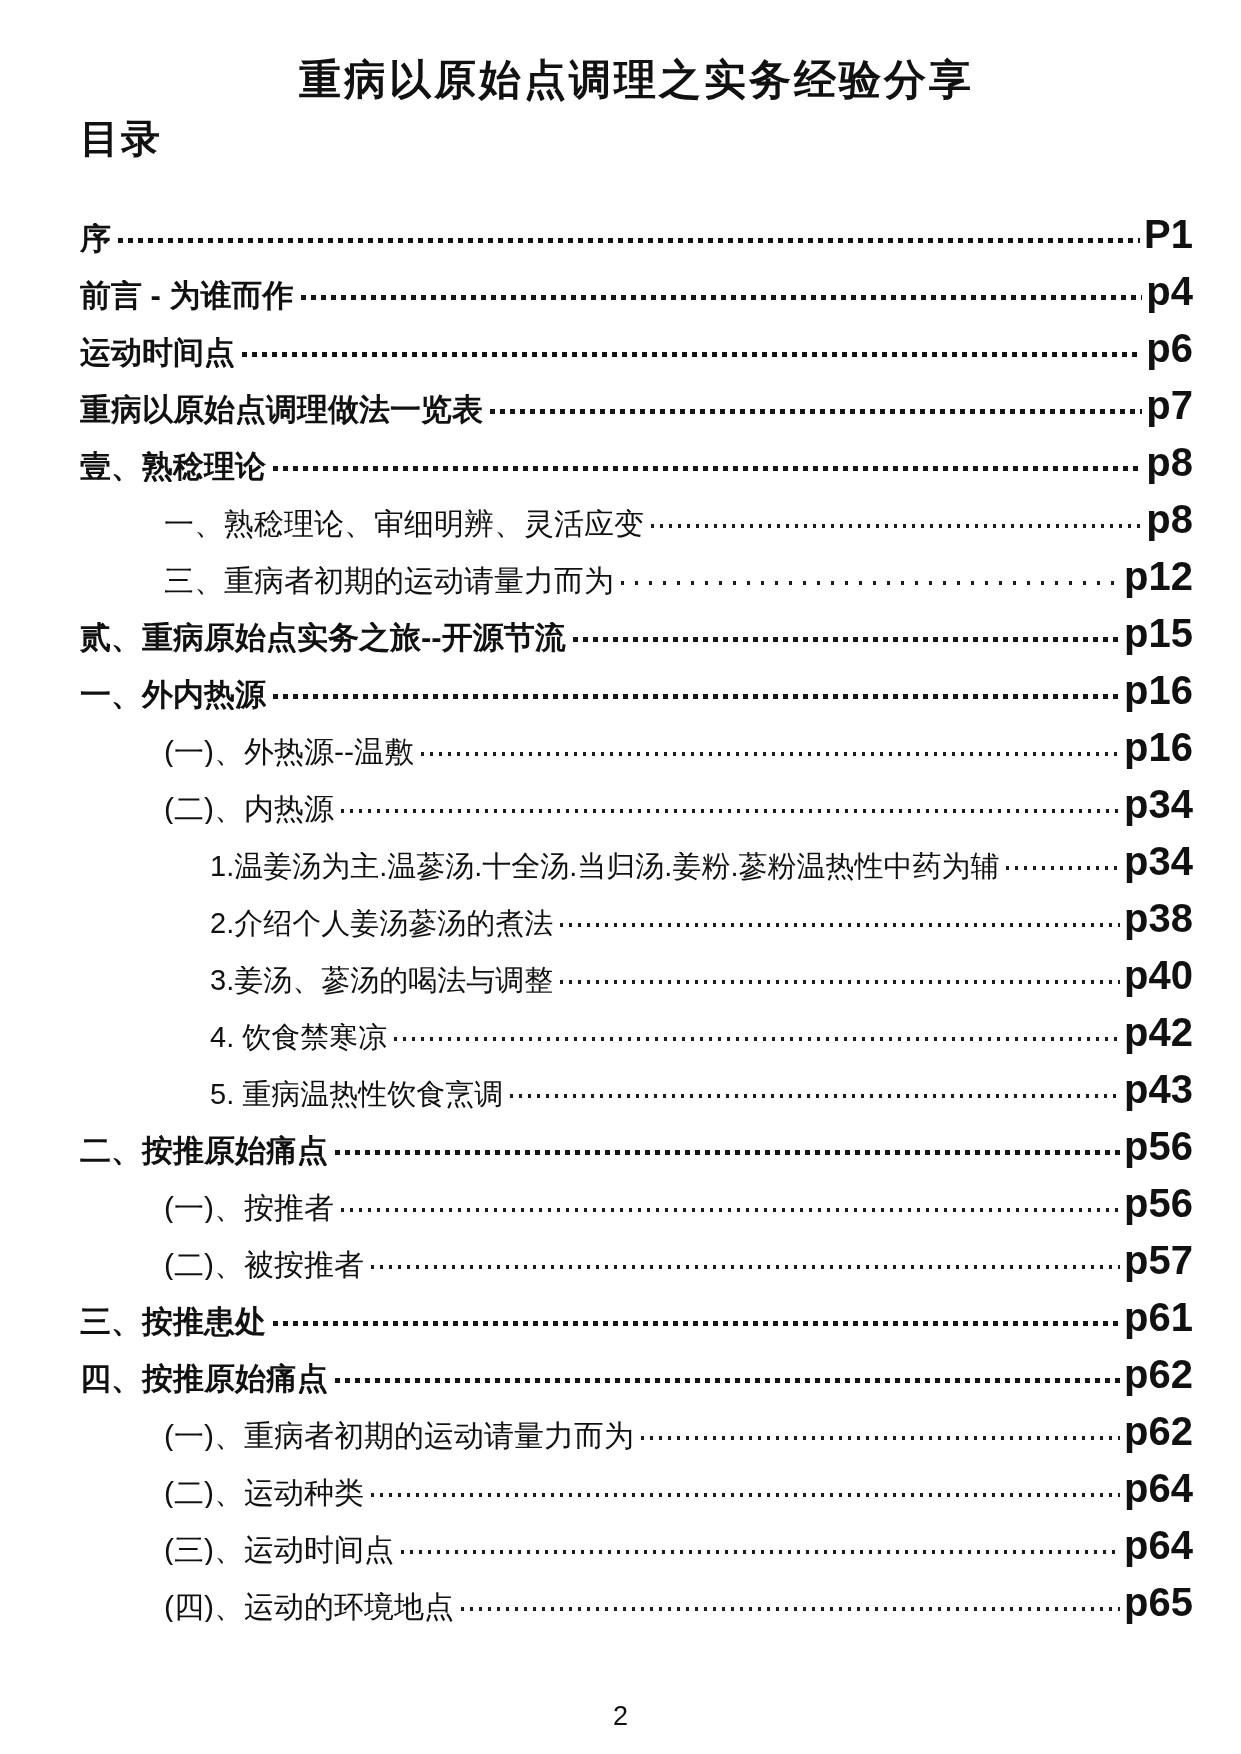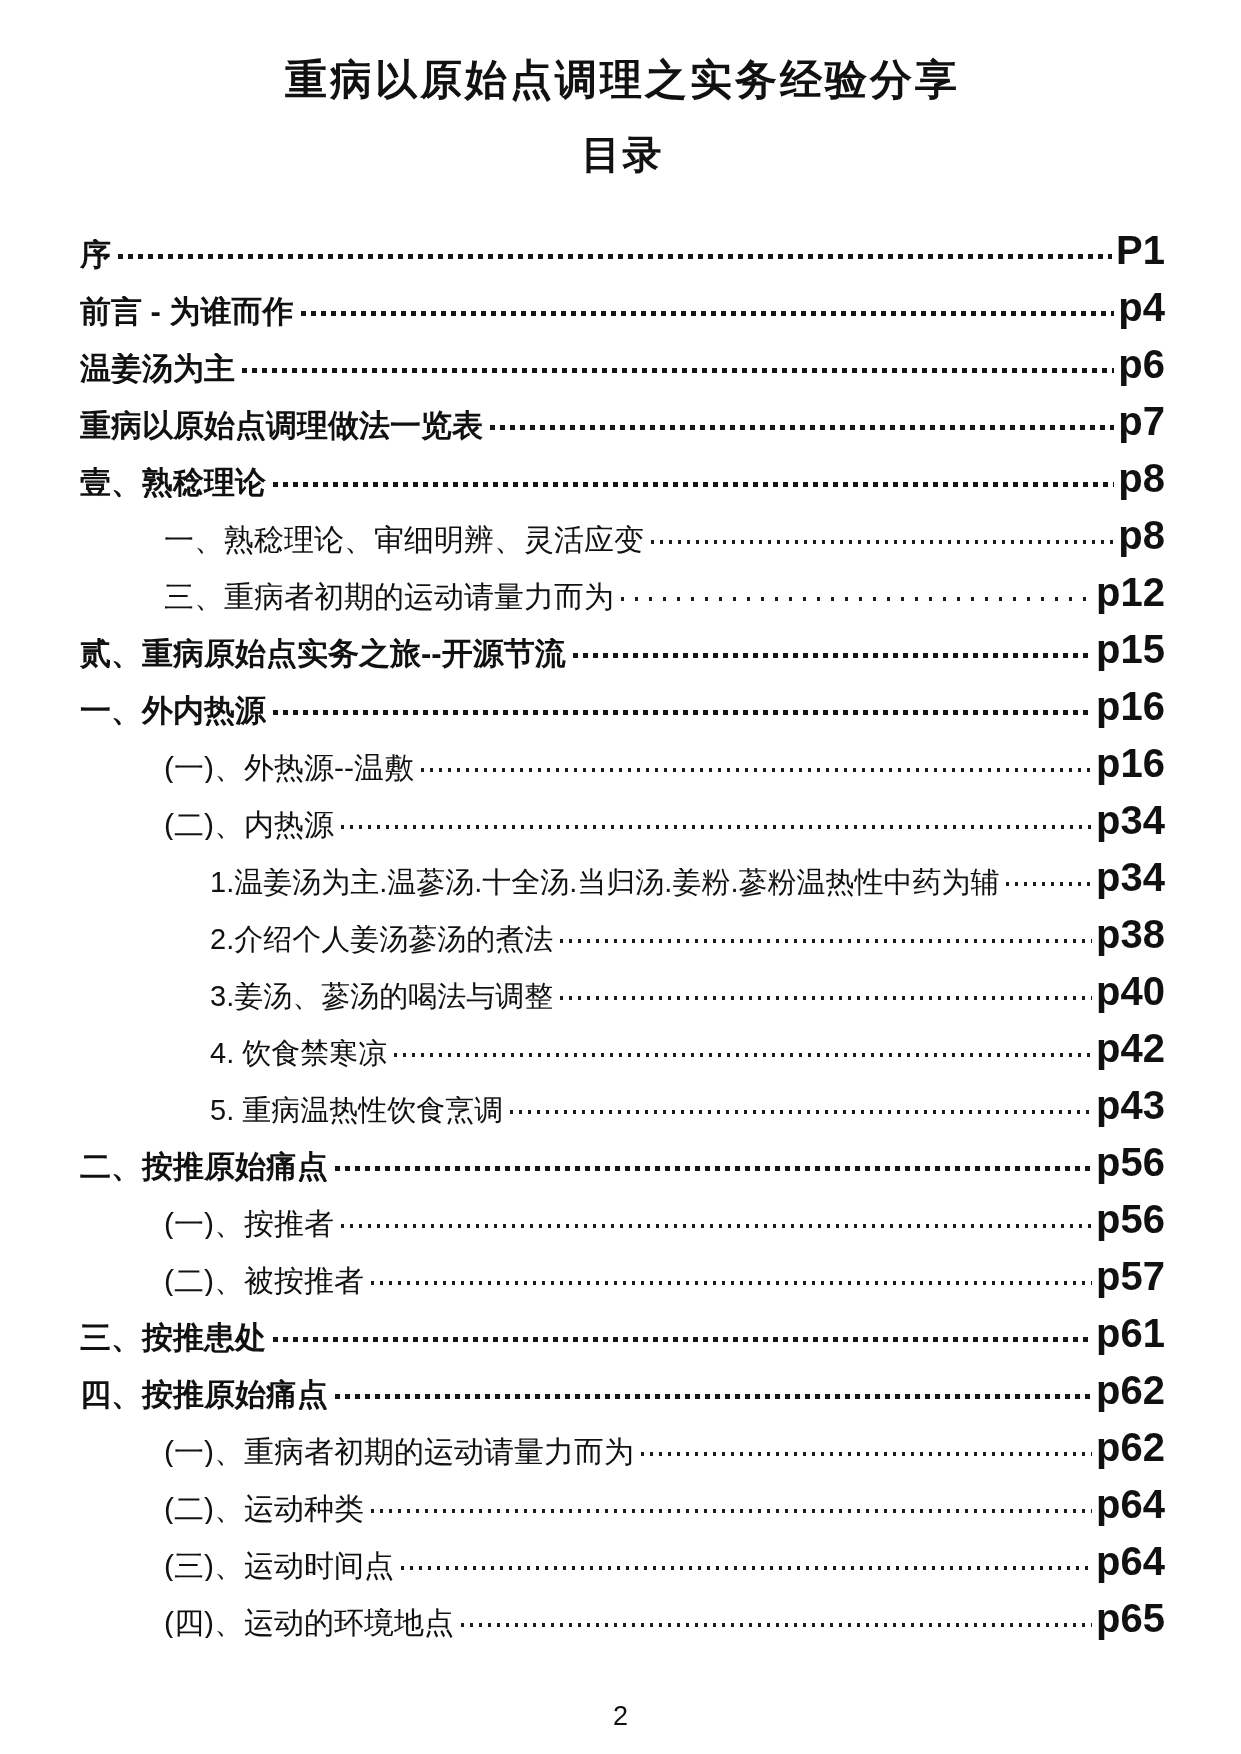--- a/index.html
+++ b/index.html
@@ -4,36 +4,36 @@
 <style>
   html,body{margin:0;padding:0;background:#ffffff;}
   body{
     width:1241px;height:1754px;position:relative;overflow:hidden;
     font-family:"Liberation Sans","DejaVu Sans",sans-serif;
     color:#111;
   }
   .page{
     box-sizing:border-box;
     width:100%;height:100%;
-    padding:56px 76px 0 80px;
+    padding:56px 48px 0 80px;
     position:relative;
   }
   .title{
     text-align:center;
     font-size:42px;
     font-weight:bold;
     letter-spacing:3px;
     line-height:1.15;
   }
   .subtitle{
-    text-align:center;
+    text-align:left;
     font-size:39px;
     font-weight:bold;
     letter-spacing:2px;
-    margin-top:24px;
+    margin-top:8px;
   }
   .toc{margin-top:40px;}
   .toc-row{
     display:flex;
     align-items:flex-end;
     height:57px;
     box-sizing:border-box;
     padding-bottom:9px;
     font-size:30px;
     line-height:1;
@@ -87,21 +87,21 @@
     <span class="label">序</span>
     <span class="leader thick"></span>
     <span class="pagenum">P1</span>
   </div>
       <div class="toc-row lvl0 bold">
     <span class="label">前言 - 为谁而作</span>
     <span class="leader thick"></span>
     <span class="pagenum">p4</span>
   </div>
       <div class="toc-row lvl0 bold">
-    <span class="label">温姜汤为主</span>
+    <span class="label">运动时间点</span>
     <span class="leader thick"></span>
     <span class="pagenum">p6</span>
   </div>
       <div class="toc-row lvl0 bold">
     <span class="label">重病以原始点调理做法一览表</span>
     <span class="leader thick"></span>
     <span class="pagenum">p7</span>
   </div>
       <div class="toc-row lvl0 bold">
     <span class="label">壹、熟稔理论</span>

